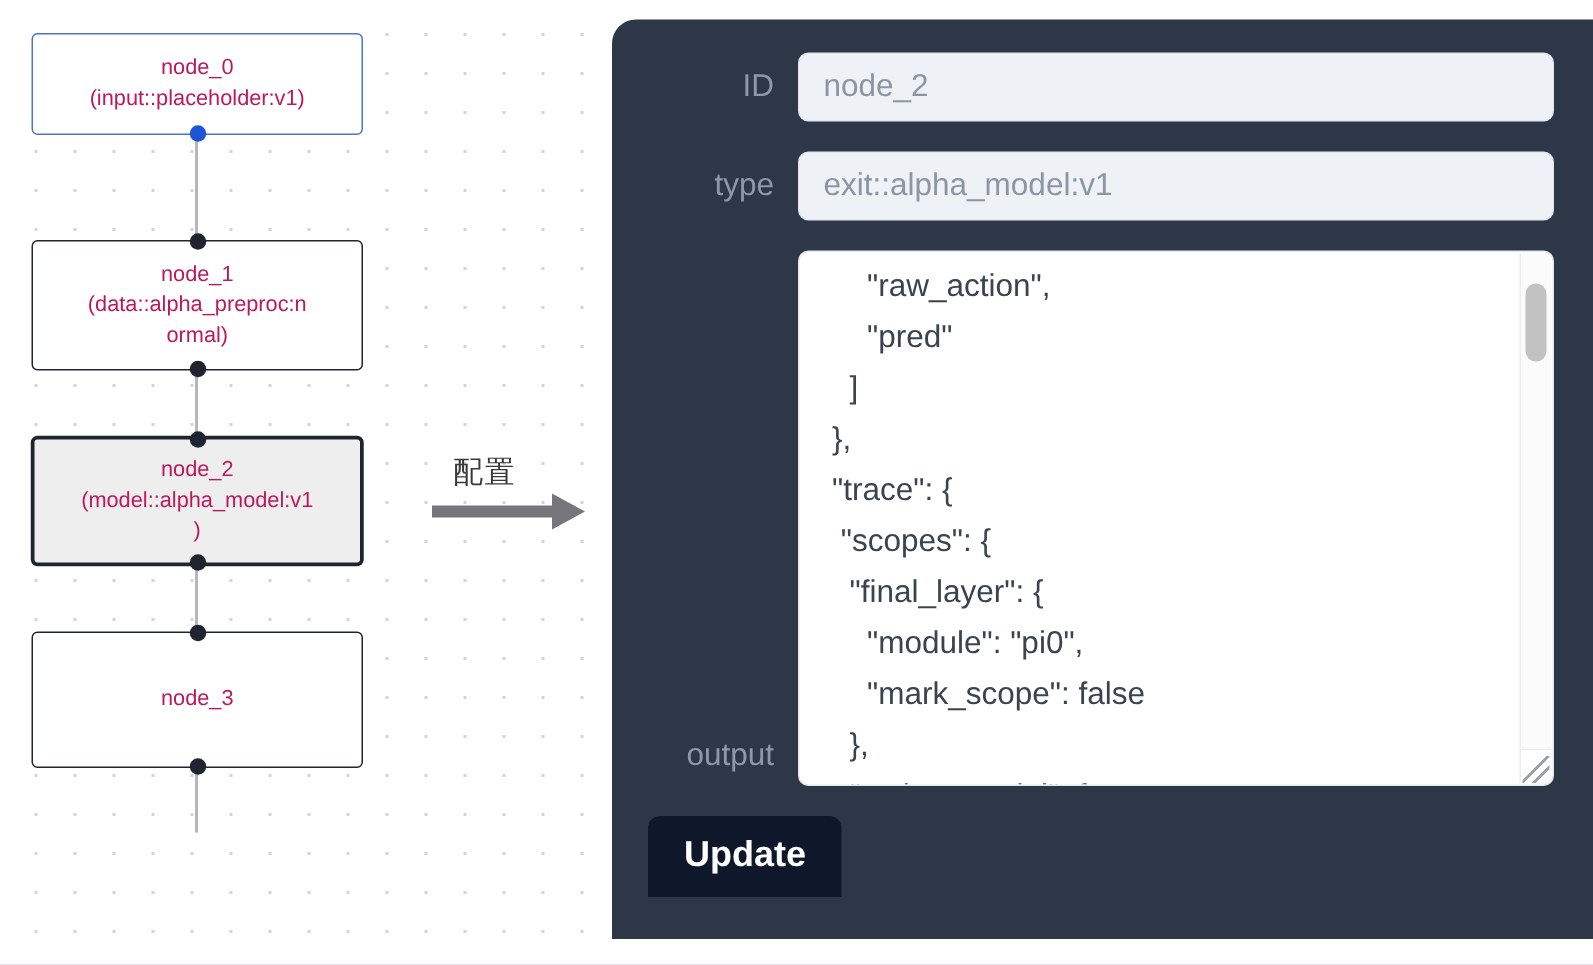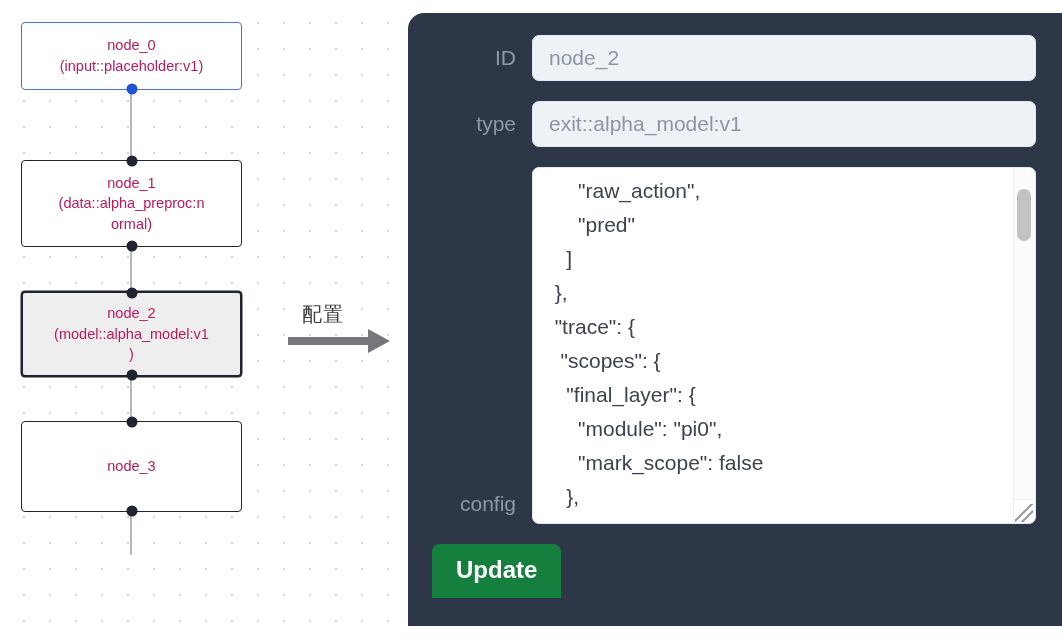--- a/index.html
+++ b/index.html
@@ -214,21 +214,21 @@
     background: #ffffff;
     border-top: 1px solid #ededed;
   }
 
   .panel-actions {
     padding-left: 24px;
     margin-top: 18px;
   }
   .btn-update {
     display: inline-block;
-    background: #15803d;
+    background: #0f172a;
     color: #ffffff;
     font-size: 24px;
     font-weight: bold;
     border: none;
     border-radius: 8px 8px 0 0;
     padding: 12px 24px 14px 24px;
     cursor: pointer;
     font-family: "Liberation Sans", sans-serif;
   }
 </style>
@@ -286,21 +286,21 @@
       <div class="field-label">ID</div>
       <div class="text-input">node_2</div>
     </div>
 
     <div class="field-row">
       <div class="field-label">type</div>
       <div class="text-input">exit::alpha_model:v1</div>
     </div>
 
     <div class="field-row">
-      <div class="field-label top-align">config</div>
+      <div class="field-label top-align">output</div>
       <div class="textarea-wrap">
         <div class="textarea-content">      "raw_action",
       "pred"
     ]
   },
   "trace": {
    "scopes": {
     "final_layer": {
       "module": "pi0",
       "mark_scope": false

